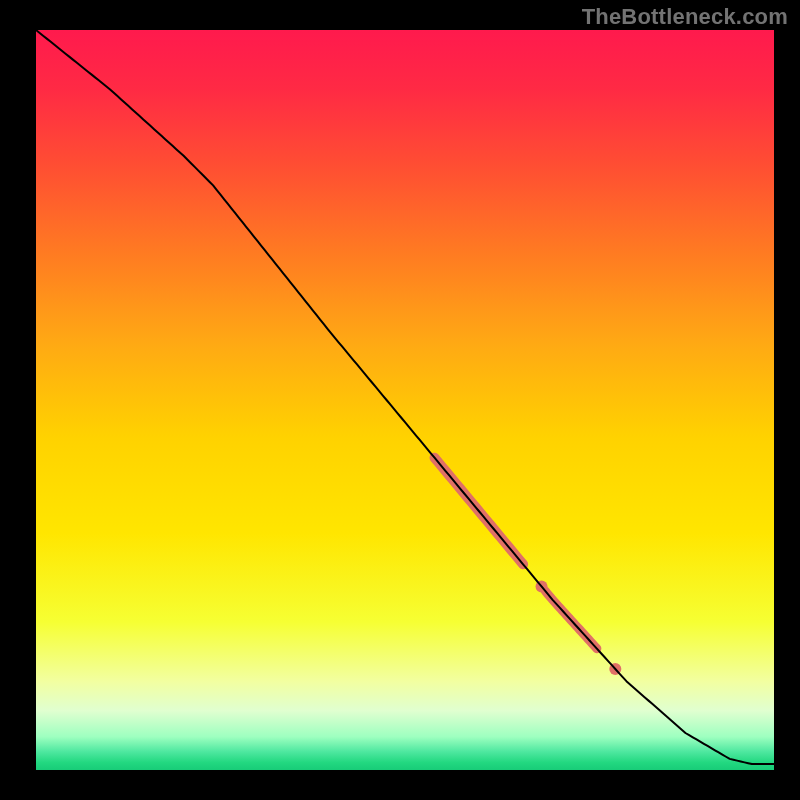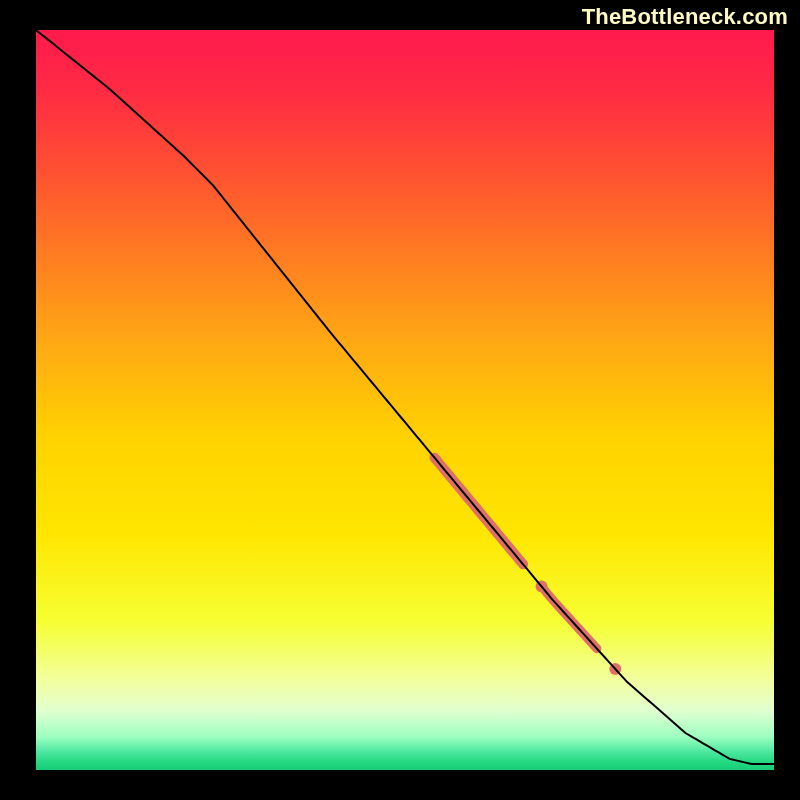--- a/index.html
+++ b/index.html
@@ -18,21 +18,21 @@
     height: 800px;
     background: #000;
   }
   .watermark {
     position: absolute;
     top: 4px;
     right: 12px;
     font-family: Arial, Helvetica, sans-serif;
     font-size: 22px;
     font-weight: 600;
-    color: #fef9c3;
+    color: #737373;
     letter-spacing: 0.2px;
   }
   svg {
     position: absolute;
     left: 0;
     top: 0;
   }
 </style>
 </head>
 <body>

